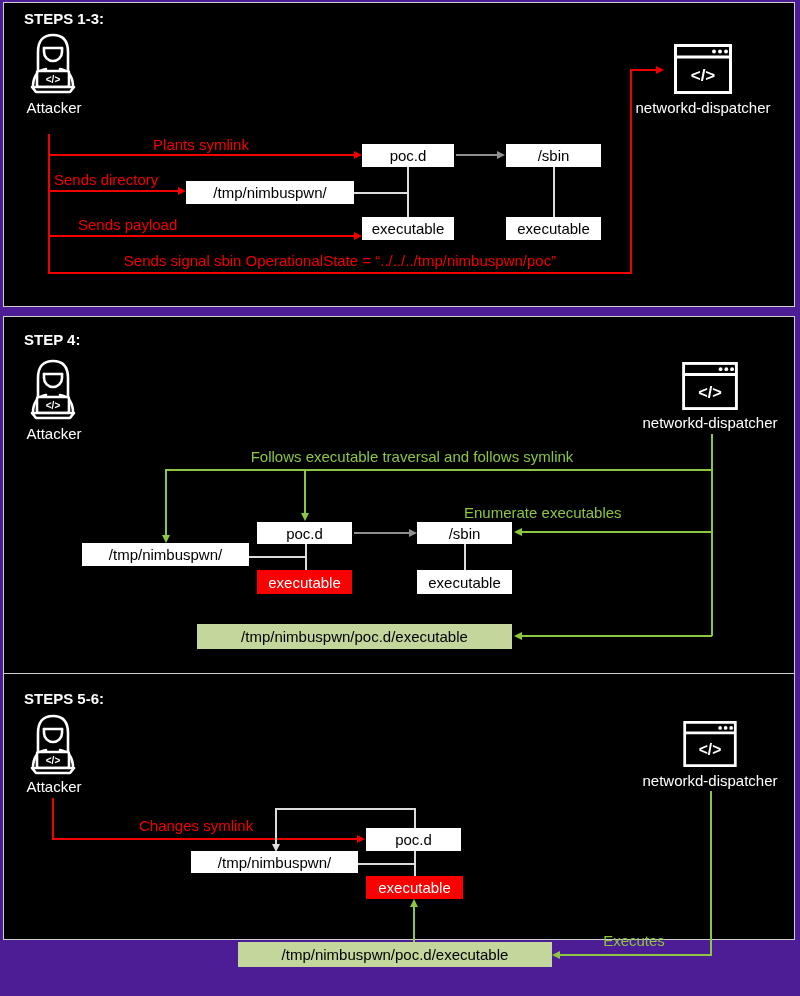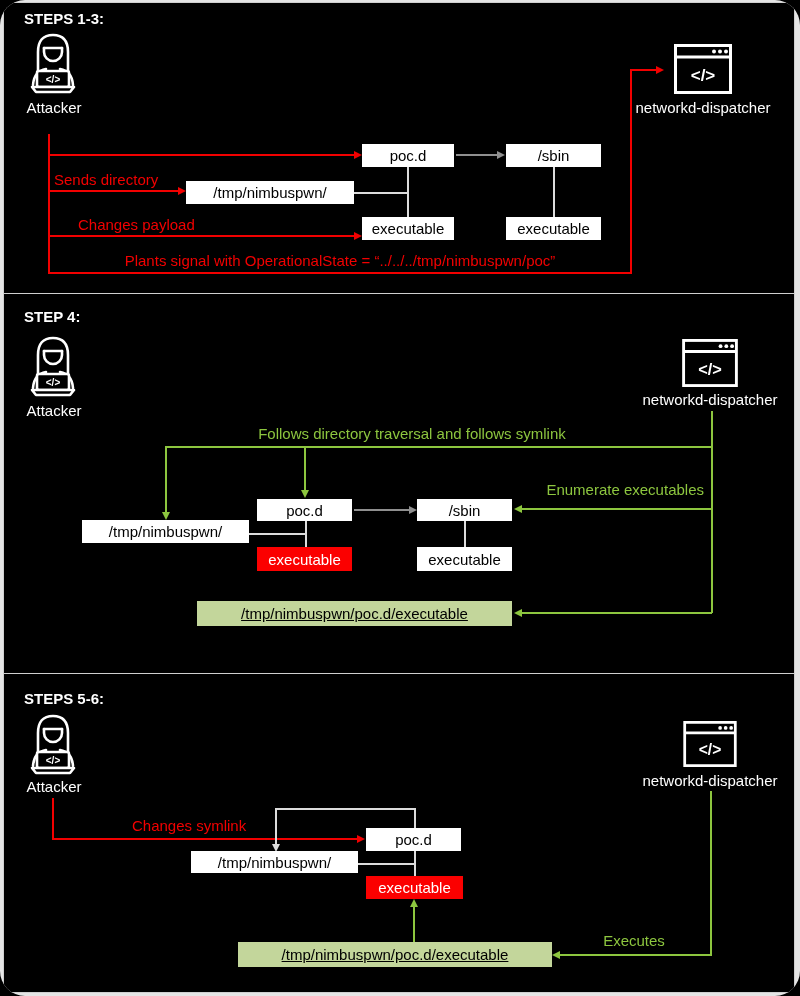--- a/index.html
+++ b/index.html
@@ -1,28 +1,28 @@
 <!DOCTYPE html>
 <html><head>
 <meta charset="utf-8">
 <style>
   html,body{margin:0;padding:0;background:#000;}
-  .canvas{position:relative;width:800px;height:996px;background:#e5e5e5;
-          font-family:"Liberation Sans",sans-serif;overflow:hidden;border-radius:25px;}
+  .canvas{position:relative;width:800px;height:996px;background:#4c1d95;
+          font-family:"Liberation Sans",sans-serif;overflow:hidden;}
   .panel{position:absolute;left:3px;width:792px;background:#000;
          border:1px solid #cfcfcf;box-sizing:border-box;}
   .title{position:absolute;color:#fff;font-weight:bold;font-size:15px;white-space:nowrap;}
   .lbl{position:absolute;font-size:15px;white-space:nowrap;line-height:17px;}
   .white{color:#fff;} .red{color:#f20000;} .green{color:#8dc63f;}
-  .ctr{text-align:center;} .rt{text-align:right;}
+  .ctr{text-align:center;} .rt{}
   .box{position:absolute;background:#fff;color:#000;font-size:15px;
        display:flex;align-items:center;justify-content:center;
        box-sizing:border-box;white-space:nowrap;}
   .box.redfill{background:#fb0000;color:#fff;}
-  .box.greenfill{background:#c3d69b;color:#000;text-decoration:underline;}
+  .box.greenfill{background:#c3d69b;color:#000;}
   .hl{position:absolute;height:2px;}
   .vl{position:absolute;width:2px;}
   .c-red{background:#f20000;} .c-green{background:#8dc63f;}
   .c-gray{background:#8f8f8f;} .c-lgray{background:#dcdcdc;}
   .ah{position:absolute;width:0;height:0;border-style:solid;}
   .ah.r{border-width:4px 0 4px 8px;border-color:transparent transparent transparent currentColor;}
   .ah.l{border-width:4px 8px 4px 0;border-color:transparent currentColor transparent transparent;}
   .ah.d{border-width:8px 4px 0 4px;border-color:currentColor transparent transparent transparent;}
   .ah.u{border-width:0 4px 8px 4px;border-color:transparent transparent currentColor transparent;}
   .icon{position:absolute;}
@@ -56,51 +56,52 @@
         <circle cx="40" cy="7.5" r="2" fill="#fff"></circle>
           <circle cx="46" cy="7.5" r="2" fill="#fff"></circle>
           <circle cx="52" cy="7.5" r="2" fill="#fff"></circle>
         <text x="29" y="37" text-anchor="middle" font-size="17" font-weight="bold" fill="#fff">&lt;/&gt;</text>
       </svg>
     </div>
     <div class="lbl white ctr" style="left:617px;top:96px;width:164px;">networkd-dispatcher</div>
 
     <div class="vl c-red" style="left:44px;top:131px;height:139px;"></div>
 
+    <div class="lbl red ctr" style="left:44px;top:133px;width:306px;">Plants symlink</div>
     <div class="hl c-red" style="left:44px;top:151px;width:306px;"></div>
     <div class="ah r" style="left:350px;top:148px;color:#f20000;"></div>
 
     <div class="lbl red" style="left:50px;top:168px;">Sends directory</div>
     <div class="hl c-red" style="left:44px;top:187px;width:130px;"></div>
     <div class="ah r" style="left:174px;top:184px;color:#f20000;"></div>
 
-    <div class="lbl red" style="left:74px;top:213px;">Changes payload</div>
+    <div class="lbl red" style="left:74px;top:213px;">Sends payload</div>
     <div class="hl c-red" style="left:44px;top:232px;width:306px;"></div>
     <div class="ah r" style="left:350px;top:229px;color:#f20000;"></div>
 
-    <div class="lbl red ctr" style="left:44px;top:249px;width:584px;">Plants signal with OperationalState = “../../../tmp/nimbuspwn/poc”</div>
+    <div class="lbl red ctr" style="left:44px;top:249px;width:584px;">Sends signal sbin OperationalState = “../../../tmp/nimbuspwn/poc”</div>
     <div class="hl c-red" style="left:44px;top:269px;width:584px;"></div>
     <div class="vl c-red" style="left:626px;top:66px;height:205px;"></div>
     <div class="hl c-red" style="left:626px;top:66px;width:26px;"></div>
     <div class="ah r" style="left:652px;top:63px;color:#f20000;"></div>
 
     <div class="box" style="left:358px;top:141px;width:92px;height:23px;">poc.d</div>
     <div class="box" style="left:502px;top:141px;width:95px;height:23px;">/sbin</div>
     <div class="box" style="left:182px;top:178px;width:168px;height:23px;">/tmp/nimbuspwn/</div>
     <div class="box" style="left:358px;top:214px;width:92px;height:23px;">executable</div>
     <div class="box" style="left:502px;top:214px;width:95px;height:23px;">executable</div>
 
     <div class="hl c-gray" style="left:452px;top:151px;width:41px;"></div>
     <div class="ah r" style="left:493px;top:148px;color:#8f8f8f;"></div>
     <div class="vl c-lgray" style="left:403px;top:164px;height:50px;"></div>
     <div class="vl c-lgray" style="left:549px;top:164px;height:50px;"></div>
     <div class="hl c-lgray" style="left:350px;top:189px;width:53px;"></div>
   </section>
 
-  <section class="panel" style="top:293px;height:440px;">
+  <section class="panel" style="top:316px;height:440px;">
     <div class="title" style="left:20px;top:14px;">STEP 4:</div>
 
     <div class="icon" style="left:16px;top:38px;">
       <svg width="66" height="68" viewBox="0 0 64 68" fill="none" stroke="#fff" stroke-width="2.6" stroke-linecap="round" stroke-linejoin="round">
         <path d="M17 44 V23 Q17 6 32 6 Q47 6 47 23 V44"></path>
         <path d="M23 19 v4 a9 9 0 0 0 18 0 v-4"></path>
         <path d="M23 19 H41"></path>
         <path d="M12 56 Q13 42 25 40 M52 56 Q51 42 39 40"></path>
         <rect x="16" y="42" width="32" height="16" rx="2" fill="#000"></rect>
         <path d="M11 58 h42 l-4 5 H15 Z" fill="#000"></path>
@@ -116,21 +117,21 @@
         <circle cx="40" cy="7.5" r="2" fill="#fff"></circle>
           <circle cx="46" cy="7.5" r="2" fill="#fff"></circle>
           <circle cx="52" cy="7.5" r="2" fill="#fff"></circle>
         <text x="29" y="37" text-anchor="middle" font-size="17" font-weight="bold" fill="#fff">&lt;/&gt;</text>
       </svg>
     </div>
     <div class="lbl white ctr" style="left:621px;top:97px;width:170px;">networkd-dispatcher</div>
 
     <div class="vl c-green" style="left:707px;top:117px;height:202px;"></div>
 
-    <div class="lbl green ctr" style="left:135px;top:131px;width:546px;">Follows directory traversal and follows symlink</div>
+    <div class="lbl green ctr" style="left:135px;top:131px;width:546px;">Follows executable traversal and follows symlink</div>
     <div class="hl c-green" style="left:162px;top:152px;width:546px;"></div>
     <div class="vl c-green" style="left:161px;top:152px;height:66px;"></div>
     <div class="ah d" style="left:158px;top:218px;color:#8dc63f;"></div>
     <div class="vl c-green" style="left:300px;top:152px;height:44px;"></div>
     <div class="ah d" style="left:297px;top:196px;color:#8dc63f;"></div>
 
     <div class="lbl green rt" style="left:460px;top:187px;width:240px;">Enumerate executables</div>
     <div class="hl c-green" style="left:518px;top:214px;width:190px;"></div>
     <div class="ah l" style="left:510px;top:211px;color:#8dc63f;"></div>
 
@@ -144,21 +145,21 @@
     <div class="ah r" style="left:405px;top:212px;color:#8f8f8f;"></div>
     <div class="vl c-lgray" style="left:301px;top:227px;height:26px;"></div>
     <div class="vl c-lgray" style="left:460px;top:227px;height:26px;"></div>
     <div class="hl c-lgray" style="left:245px;top:239px;width:56px;"></div>
 
     <div class="box greenfill" style="left:193px;top:307px;width:315px;height:25px;">/tmp/nimbuspwn/poc.d/executable</div>
     <div class="hl c-green" style="left:518px;top:318px;width:190px;"></div>
     <div class="ah l" style="left:510px;top:315px;color:#8dc63f;"></div>
   </section>
 
-  <section class="panel" style="top:673px;height:320px;">
+  <section class="panel" style="top:673px;height:267px;">
     <div class="title" style="left:20px;top:16px;">STEPS 5-6:</div>
 
     <div class="icon" style="left:16px;top:36px;">
       <svg width="66" height="68" viewBox="0 0 64 68" fill="none" stroke="#fff" stroke-width="2.6" stroke-linecap="round" stroke-linejoin="round">
         <path d="M17 44 V23 Q17 6 32 6 Q47 6 47 23 V44"></path>
         <path d="M23 19 v4 a9 9 0 0 0 18 0 v-4"></path>
         <path d="M23 19 H41"></path>
         <path d="M12 56 Q13 42 25 40 M52 56 Q51 42 39 40"></path>
         <rect x="16" y="42" width="32" height="16" rx="2" fill="#000"></rect>
         <path d="M11 58 h42 l-4 5 H15 Z" fill="#000"></path>
@@ -173,21 +174,21 @@
         <line x1="1.5" y1="13" x2="56.5" y2="13" stroke="#fff" stroke-width="3"></line>
         <circle cx="40" cy="7.5" r="2" fill="#fff"></circle>
           <circle cx="46" cy="7.5" r="2" fill="#fff"></circle>
           <circle cx="52" cy="7.5" r="2" fill="#fff"></circle>
         <text x="29" y="37" text-anchor="middle" font-size="17" font-weight="bold" fill="#fff">&lt;/&gt;</text>
       </svg>
     </div>
     <div class="lbl white ctr" style="left:621px;top:98px;width:170px;">networkd-dispatcher</div>
 
     <div class="vl c-red" style="left:48px;top:124px;height:42px;"></div>
-    <div class="lbl red" style="left:128px;top:143px;">Changes symlink</div>
+    <div class="lbl red" style="left:135px;top:143px;">Changes symlink</div>
     <div class="hl c-red" style="left:48px;top:164px;width:305px;"></div>
     <div class="ah r" style="left:353px;top:161px;color:#f20000;"></div>
 
     <div class="vl c-lgray" style="left:410px;top:134px;height:20px;"></div>
     <div class="hl c-lgray" style="left:272px;top:134px;width:139px;"></div>
     <div class="vl c-lgray" style="left:271px;top:134px;height:36px;"></div>
     <div class="ah d" style="left:268px;top:170px;color:#dcdcdc;"></div>
 
     <div class="box" style="left:362px;top:154px;width:95px;height:23px;">poc.d</div>
     <div class="box" style="left:187px;top:177px;width:167px;height:22px;">/tmp/nimbuspwn/</div>

